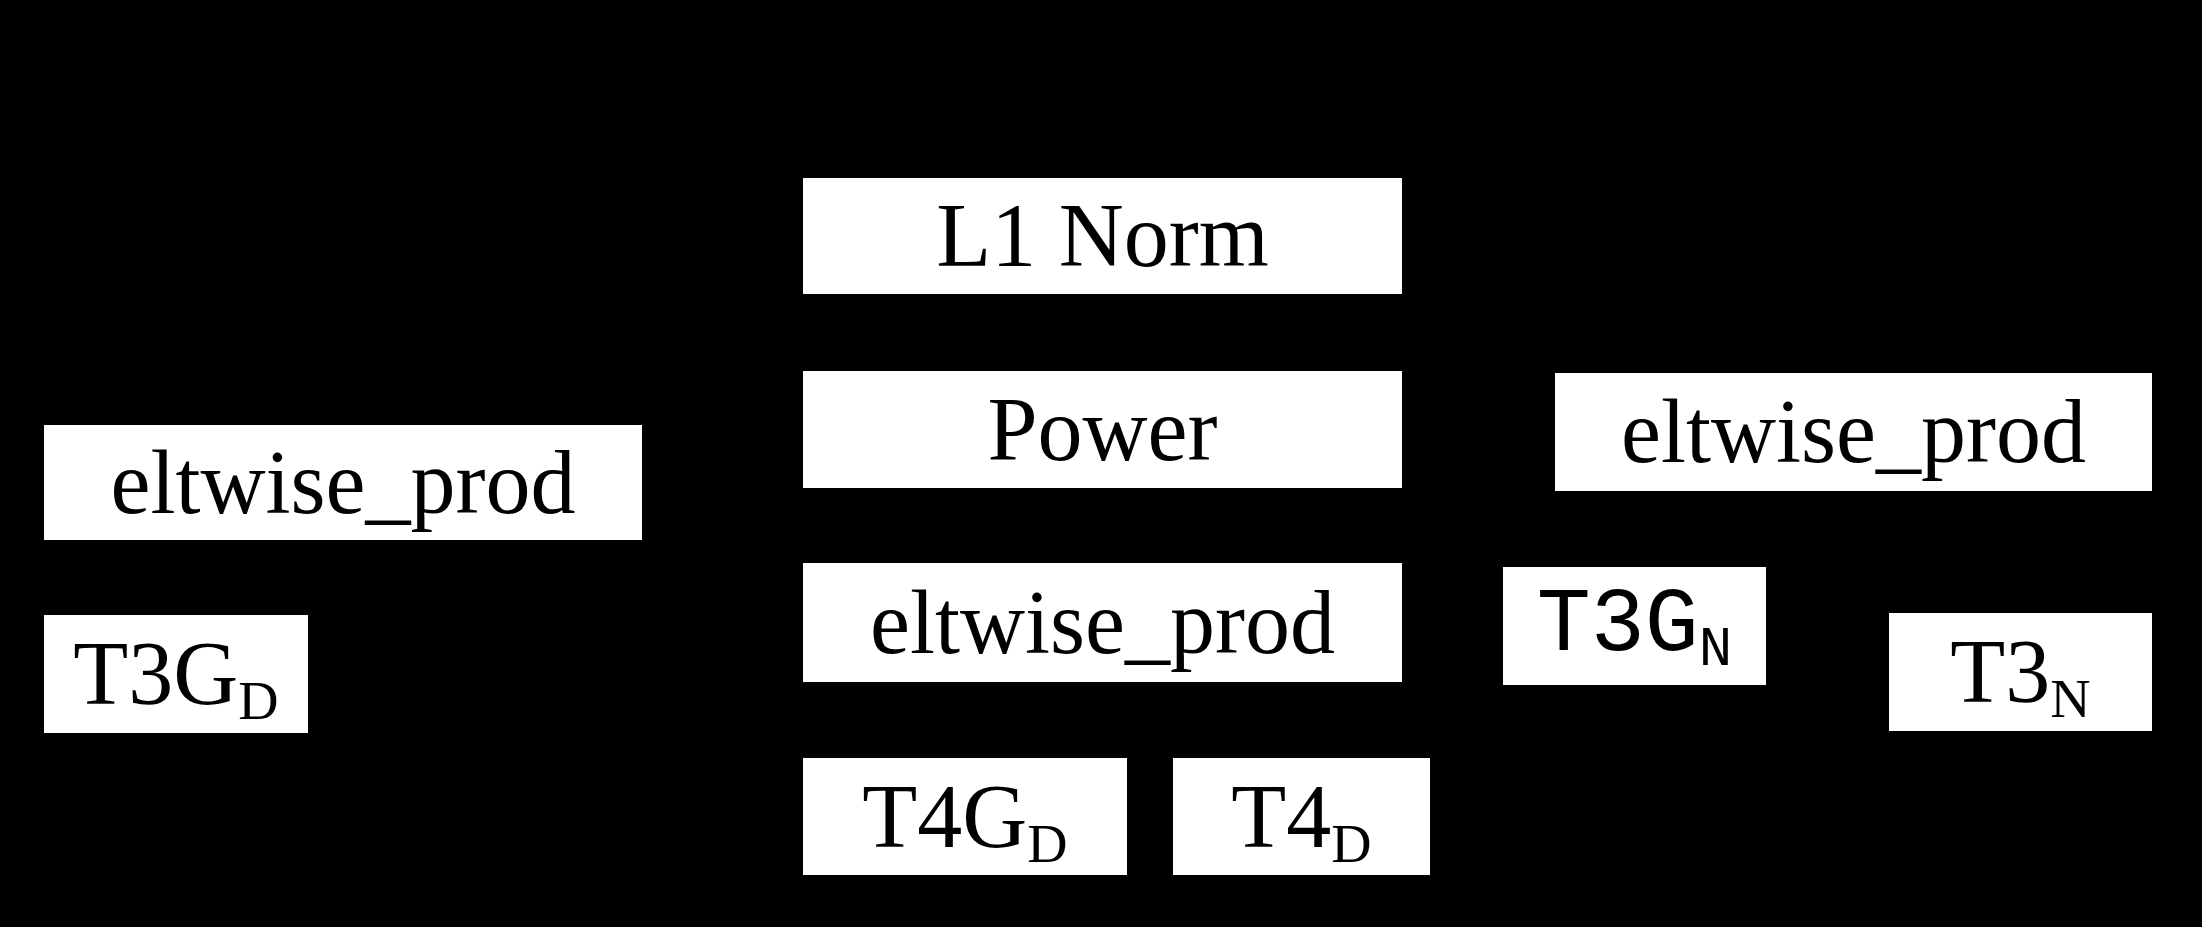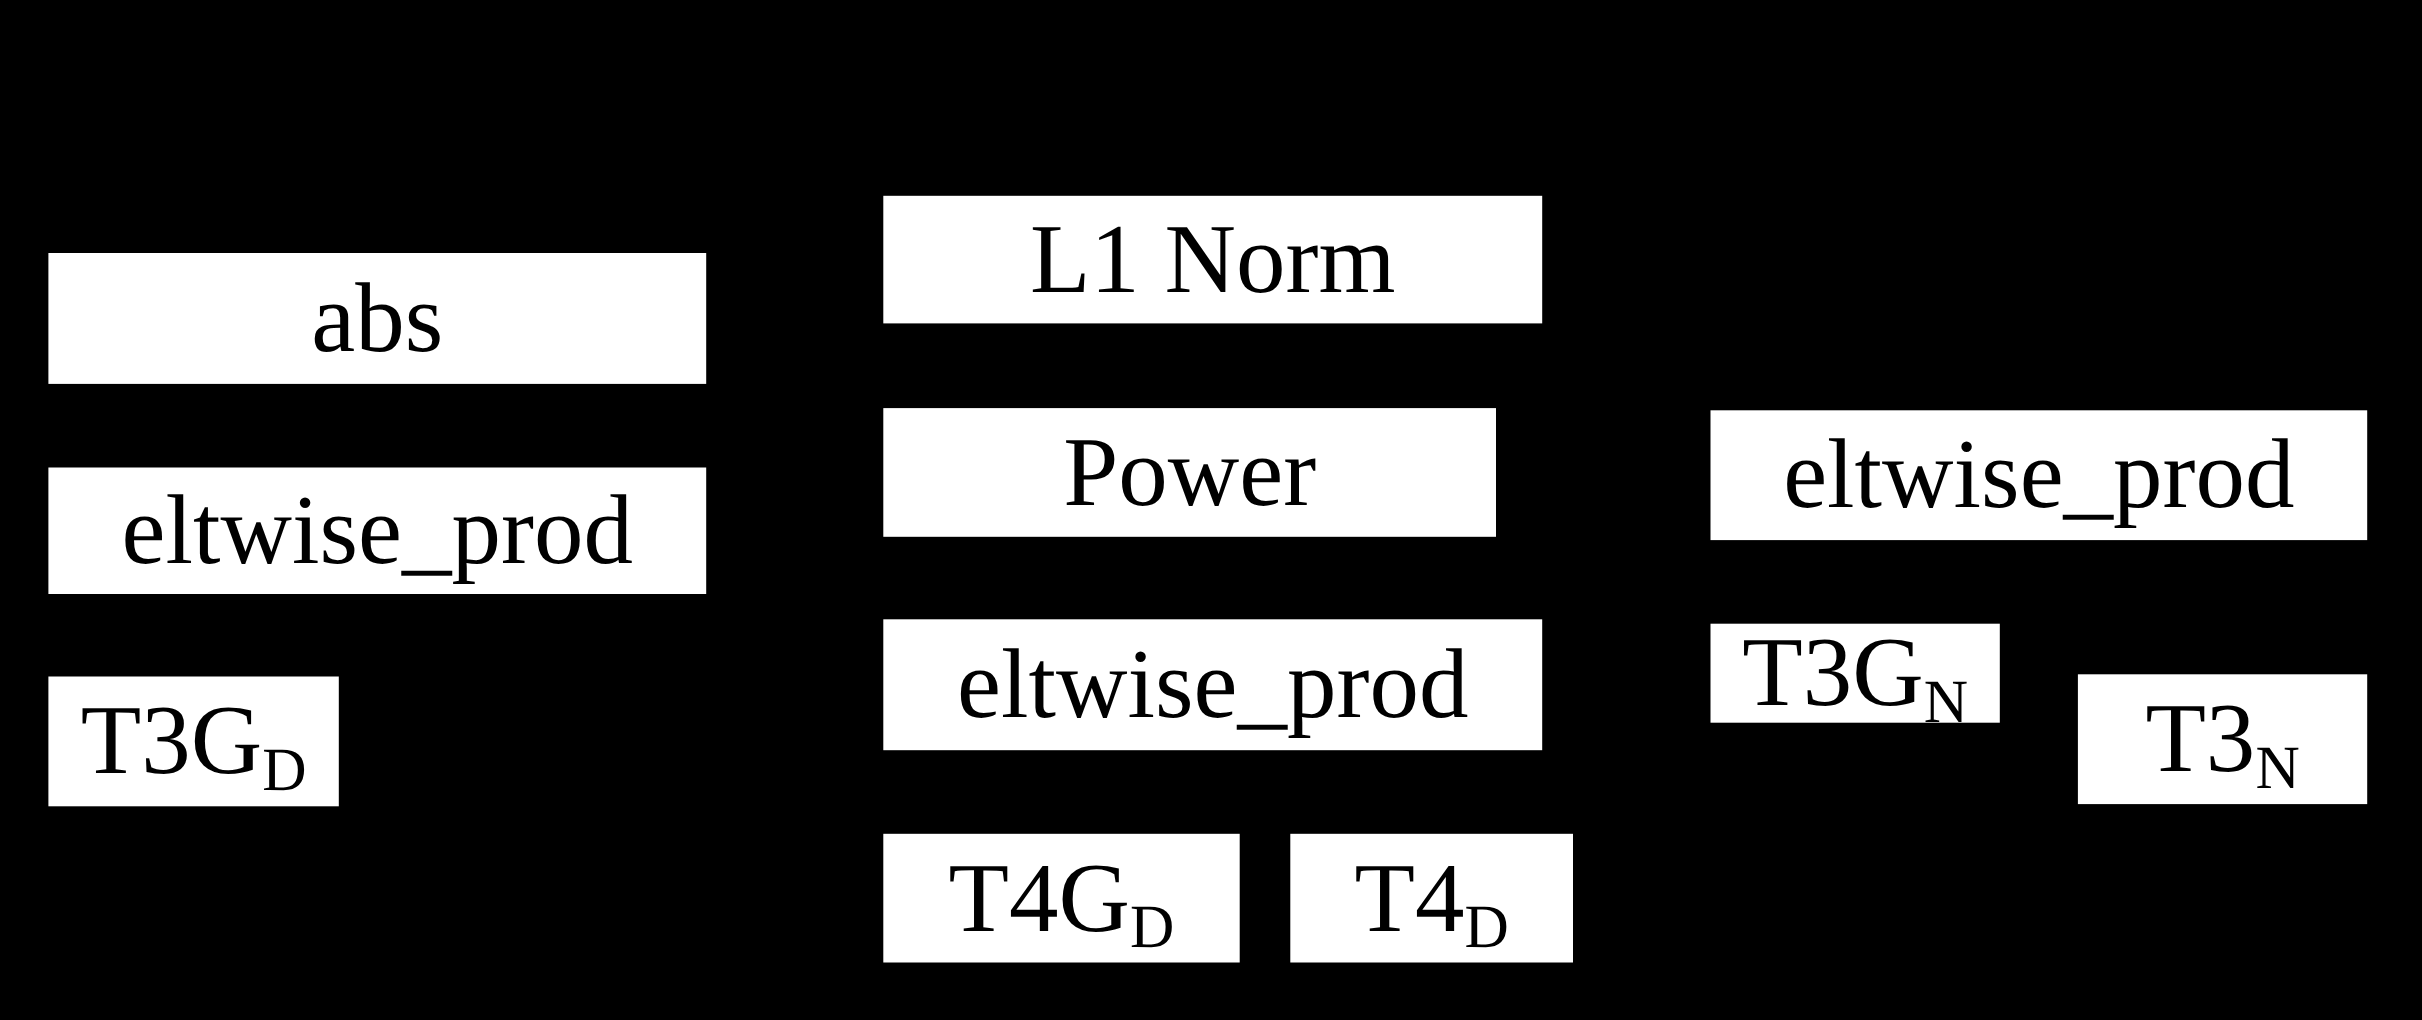--- a/index.html
+++ b/index.html
@@ -32,58 +32,55 @@
     font-size: 0.62em;
     line-height: 0;
     vertical-align: -0.27em;
   }
 </style>
 </head>
 <body>
 
 <div class="canvas">
 
-  <div class="node" style="left:44px; top:230px; width:598px; height:119px;">
-    <span class="lbl">abs</span>
-  </div>
 
   <div class="node" style="left:44px; top:425px; width:598px; height:115px;">
     <span class="lbl">eltwise_prod</span>
   </div>
 
   <div class="node" style="left:44px; top:615px; width:264px; height:118px;">
     <span class="lbl"><span>T3G</span><sub>D</sub></span>
   </div>
 
 
   <div class="node" style="left:803px; top:178px; width:599px; height:116px;">
     <span class="lbl">L1 Norm</span>
   </div>
 
-  <div class="node" style="left:803px; top:371px; width:557px; height:117px;">
+  <div class="node" style="left:803px; top:371px; width:599px; height:117px;">
     <span class="lbl">Power</span>
   </div>
 
   <div class="node" style="left:803px; top:563px; width:599px; height:119px;">
     <span class="lbl">eltwise_prod</span>
   </div>
 
   <div class="node" style="left:803px; top:758px; width:324px; height:117px;">
     <span class="lbl"><span>T4G</span><sub>D</sub></span>
   </div>
 
   <div class="node" style="left:1145px; top:758px; width:257px; height:117px;margin-left:28px;">
     <span class="lbl"><span>T4</span><sub>D</sub></span>
   </div>
 
   <div class="node" style="left:1555px; top:373px; width:597px; height:118px;">
     <span class="lbl">eltwise_prod</span>
   </div>
 
-  <div class="node" style="left:1555px; top:567px; width:263px; height:90px;">
+  <div class="node" style="left:1503px; top:567px; width:263px; height:118px;font-family:Liberation Mono, monospace;">
     <span class="lbl"><span>T3G</span><sub>N</sub></span>
   </div>
 
   <div class="node" style="left:1889px; top:567px; width:263px; height:118px;margin-top:46px;">
     <span class="lbl"><span>T3</span><sub>N</sub></span>
   </div>
 
 </div>
 
 </body></html>

